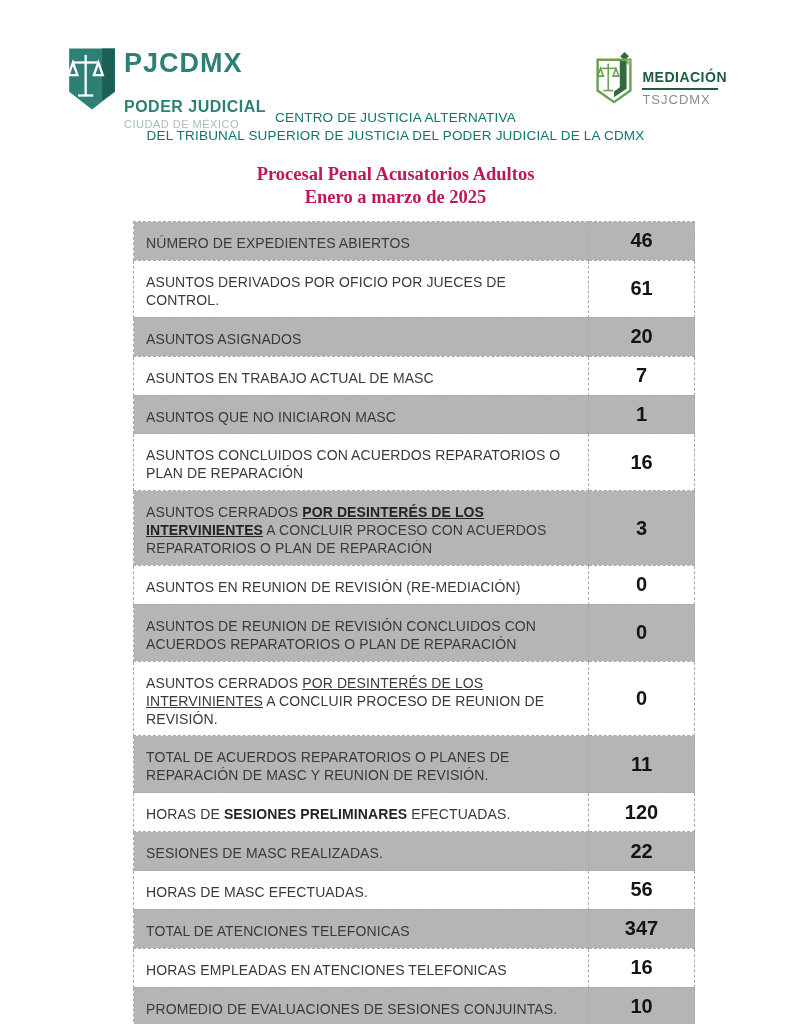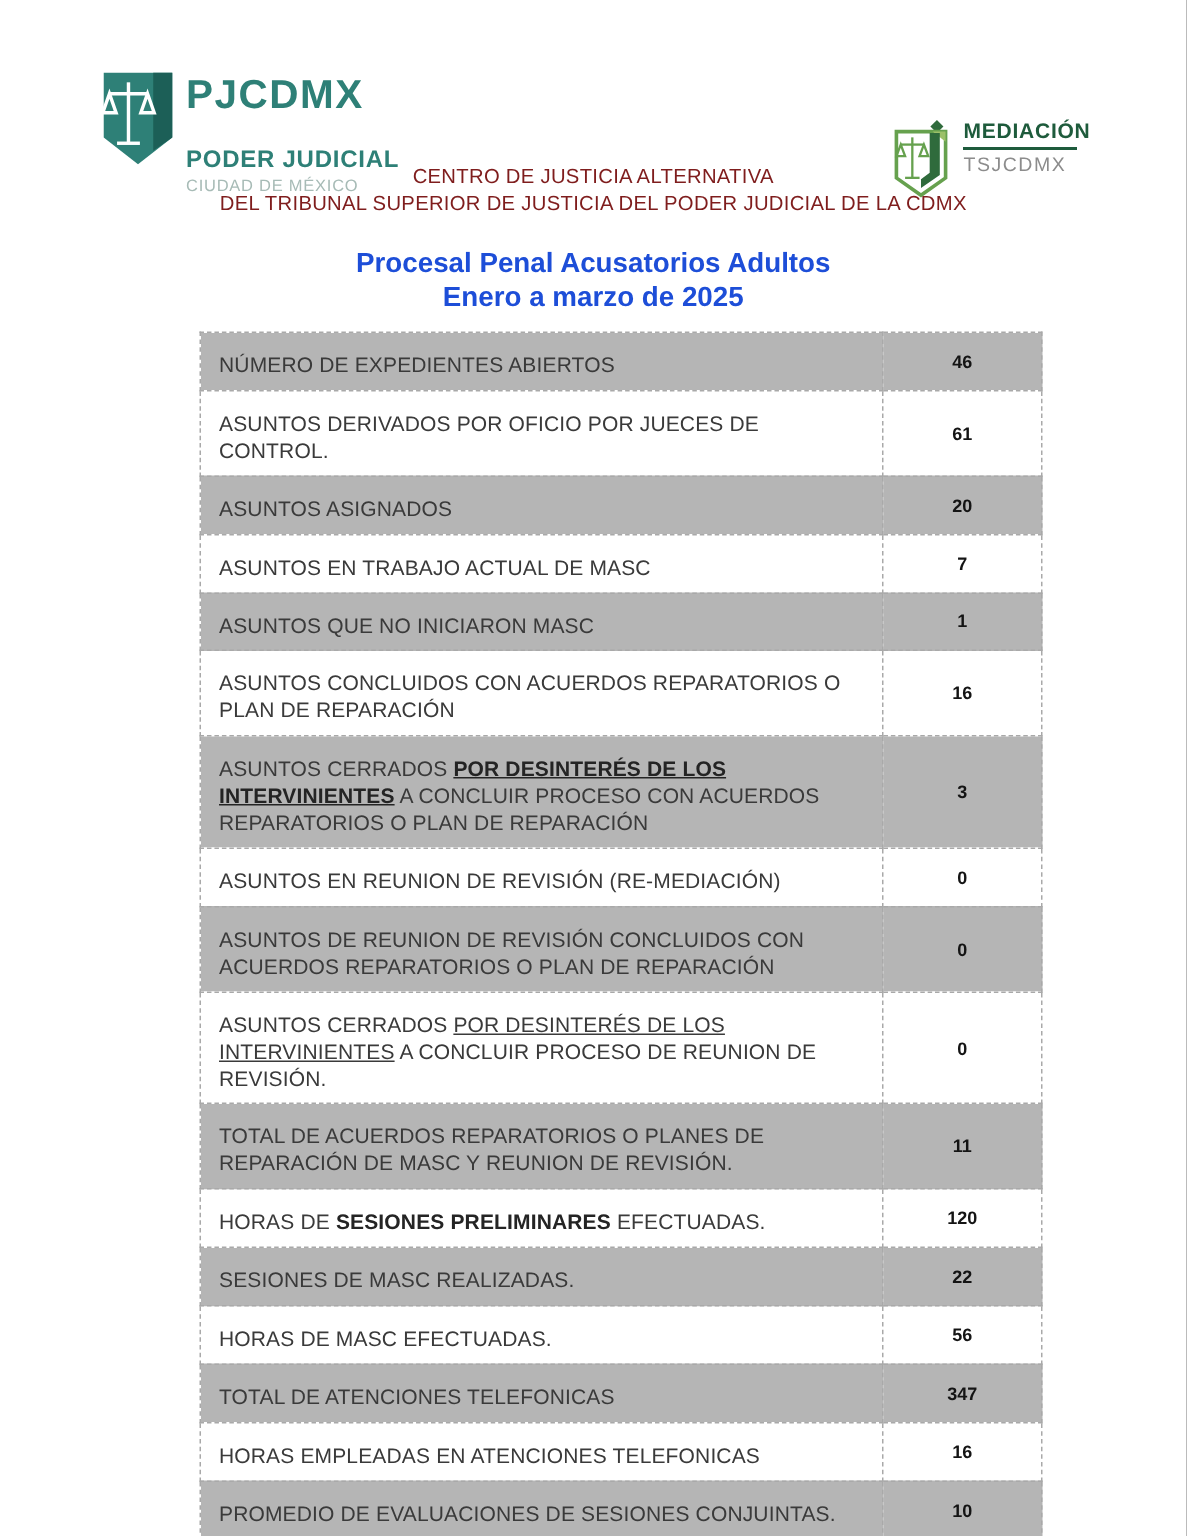--- a/index.html
+++ b/index.html
@@ -15,32 +15,32 @@
   
   .header { position: absolute; top:0; left:0; right:0; height:150px; }
 
   .logo-left { position:absolute; left:66px; top:46px; display:flex; align-items:flex-start; gap:6px; }
   .logo-left .shield { width:52px; height:66px; }
   .logo-left .texts { display:flex; flex-direction:column; line-height:1; padding-top:4px; }
   .logo-left .acronym { font-size:27px; font-weight:bold; letter-spacing:1px; color:#2E8077; }
   .logo-left .name    { font-size:16px; font-weight:bold; letter-spacing:.5px; color:#2E8077; margin-top:22px; }
   .logo-left .city    { font-size:11px; letter-spacing:.5px; color:#A7BBB6; margin-top:4px; }
 
-  .logo-right { position:absolute; right:64px; top:52px; display:flex; align-items:flex-start; gap:8px;margin-top:28px; }
+  .logo-right { position:absolute; right:64px; top:52px; display:flex; align-items:flex-end; gap:8px; }
   .logo-right .shield { width:40px; height:54px; }
   .logo-right .texts { display:flex; flex-direction:column; line-height:1; }
   .logo-right .name { font-size:14px; font-weight:bold; letter-spacing:.5px; color:#1E5B3C; }
   .logo-right .rule { height:2px; background:#1E5B3C; margin:4px 0 3px 0; width:76px; }
   .logo-right .org  { font-size:13px; letter-spacing:1px; color:#8C8C8C; }
 
   .org-lines { position:absolute; top:109px; left:0; right:0; text-align:center;
-               font-size:13.5px; color:#7f1d1d; line-height:1.35; letter-spacing:.2px; }
+               font-size:13.5px; color:#0f766e; line-height:1.35; letter-spacing:.2px; }
 
   .doc-title { position:absolute; top:163px; left:0; right:0; text-align:center;
-               font-size:18.5px; font-weight:bold; color:#1d4ed8; line-height:1.25; }
+               font-size:18.5px; font-weight:bold; color:#be185d; line-height:1.25;font-family:Liberation Serif, serif; }
 
   
   .stats-table {
     position:absolute; top:221px; left:133px;
     width:525px; border-collapse:collapse;
     table-layout:fixed;
   }
   .stats-table td {
     border:1px dashed #A9A9A9;
     vertical-align:middle;
@@ -49,21 +49,21 @@
   .stats-table tr:nth-child(even) td { background:#FFFFFF; }
 
   .label-cell {
     width:432px;
     padding:13px 10px 7px 12px;
     font-size:14px; color:#3A3A3A; line-height:1.28; letter-spacing:.1px;
   }
   .value-cell {
     width:93px;
     text-align:center;
-    font-size:12px; font-weight:bold; color:#141414;
+    font-size:20px; font-weight:bold; color:#141414;
     padding:4px 6px;
   }
   .seg-b { font-weight:bold; color:#242424; }
   .seg-u { text-decoration:underline; }
 </style>
 </head>
 <body>
 
 <div class="page">
 

